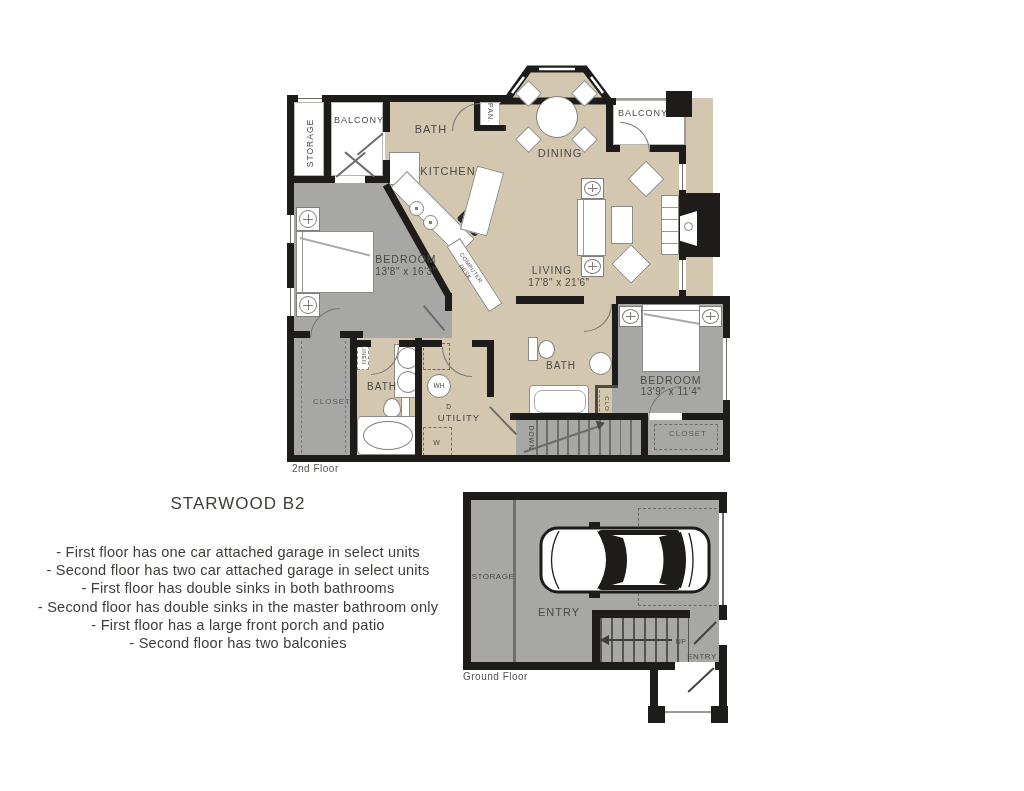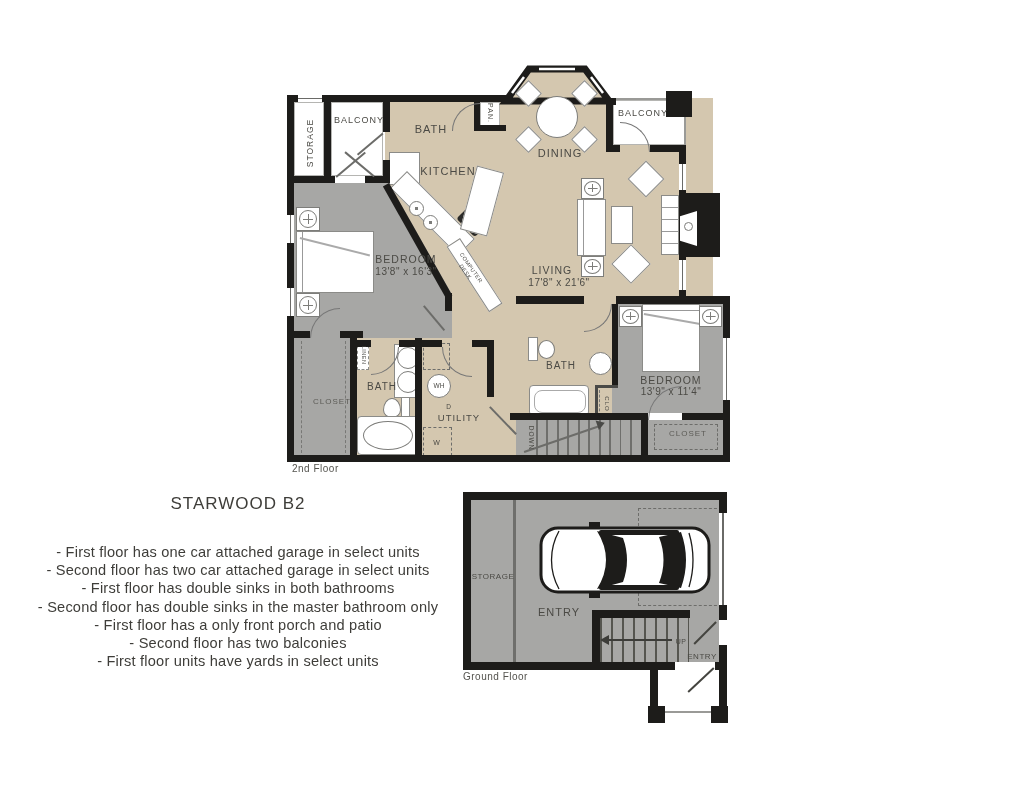--- a/index.html
+++ b/index.html
@@ -238,23 +238,22 @@
     <div class="floorlbl" style="left:292px;top:463px;">2nd Floor</div>
   </div>
 
   <div class="info">
     <div class="t">STARWOOD B2</div>
     <div class="sp"></div>
     <div class="b">- First floor has one car attached garage in select units</div>
     <div class="b">- Second floor has two car attached garage in select units</div>
     <div class="b">- First floor has double sinks in both bathrooms</div>
     <div class="b">- Second floor has double sinks in the master bathroom only</div>
-    <div class="b">- First floor has a only front porch and patio</div>
+    <div class="b">- First floor has a large front porch and patio</div>
     <div class="b">- Second floor has two balconies</div>
-    <div class="b">- First floor units have yards in select units</div>
   </div>
 
   <div class="abs">
     <div class="grayf" style="left:471px;top:500px;width:248px;height:162px;"></div>
     <div class="thinw" style="left:513px;top:500px;width:3px;height:162px;background:#6f6f6c;"></div>
 
     <div class="dash" style="left:638px;top:508px;width:84px;height:98px;"></div>
 
     <svg class="abs" style="left:537px;top:521px;" width="176" height="78">
       <rect x="4" y="7" width="168" height="64" rx="17" fill="#fff" stroke="#1d1c1a" stroke-width="3"></rect>

